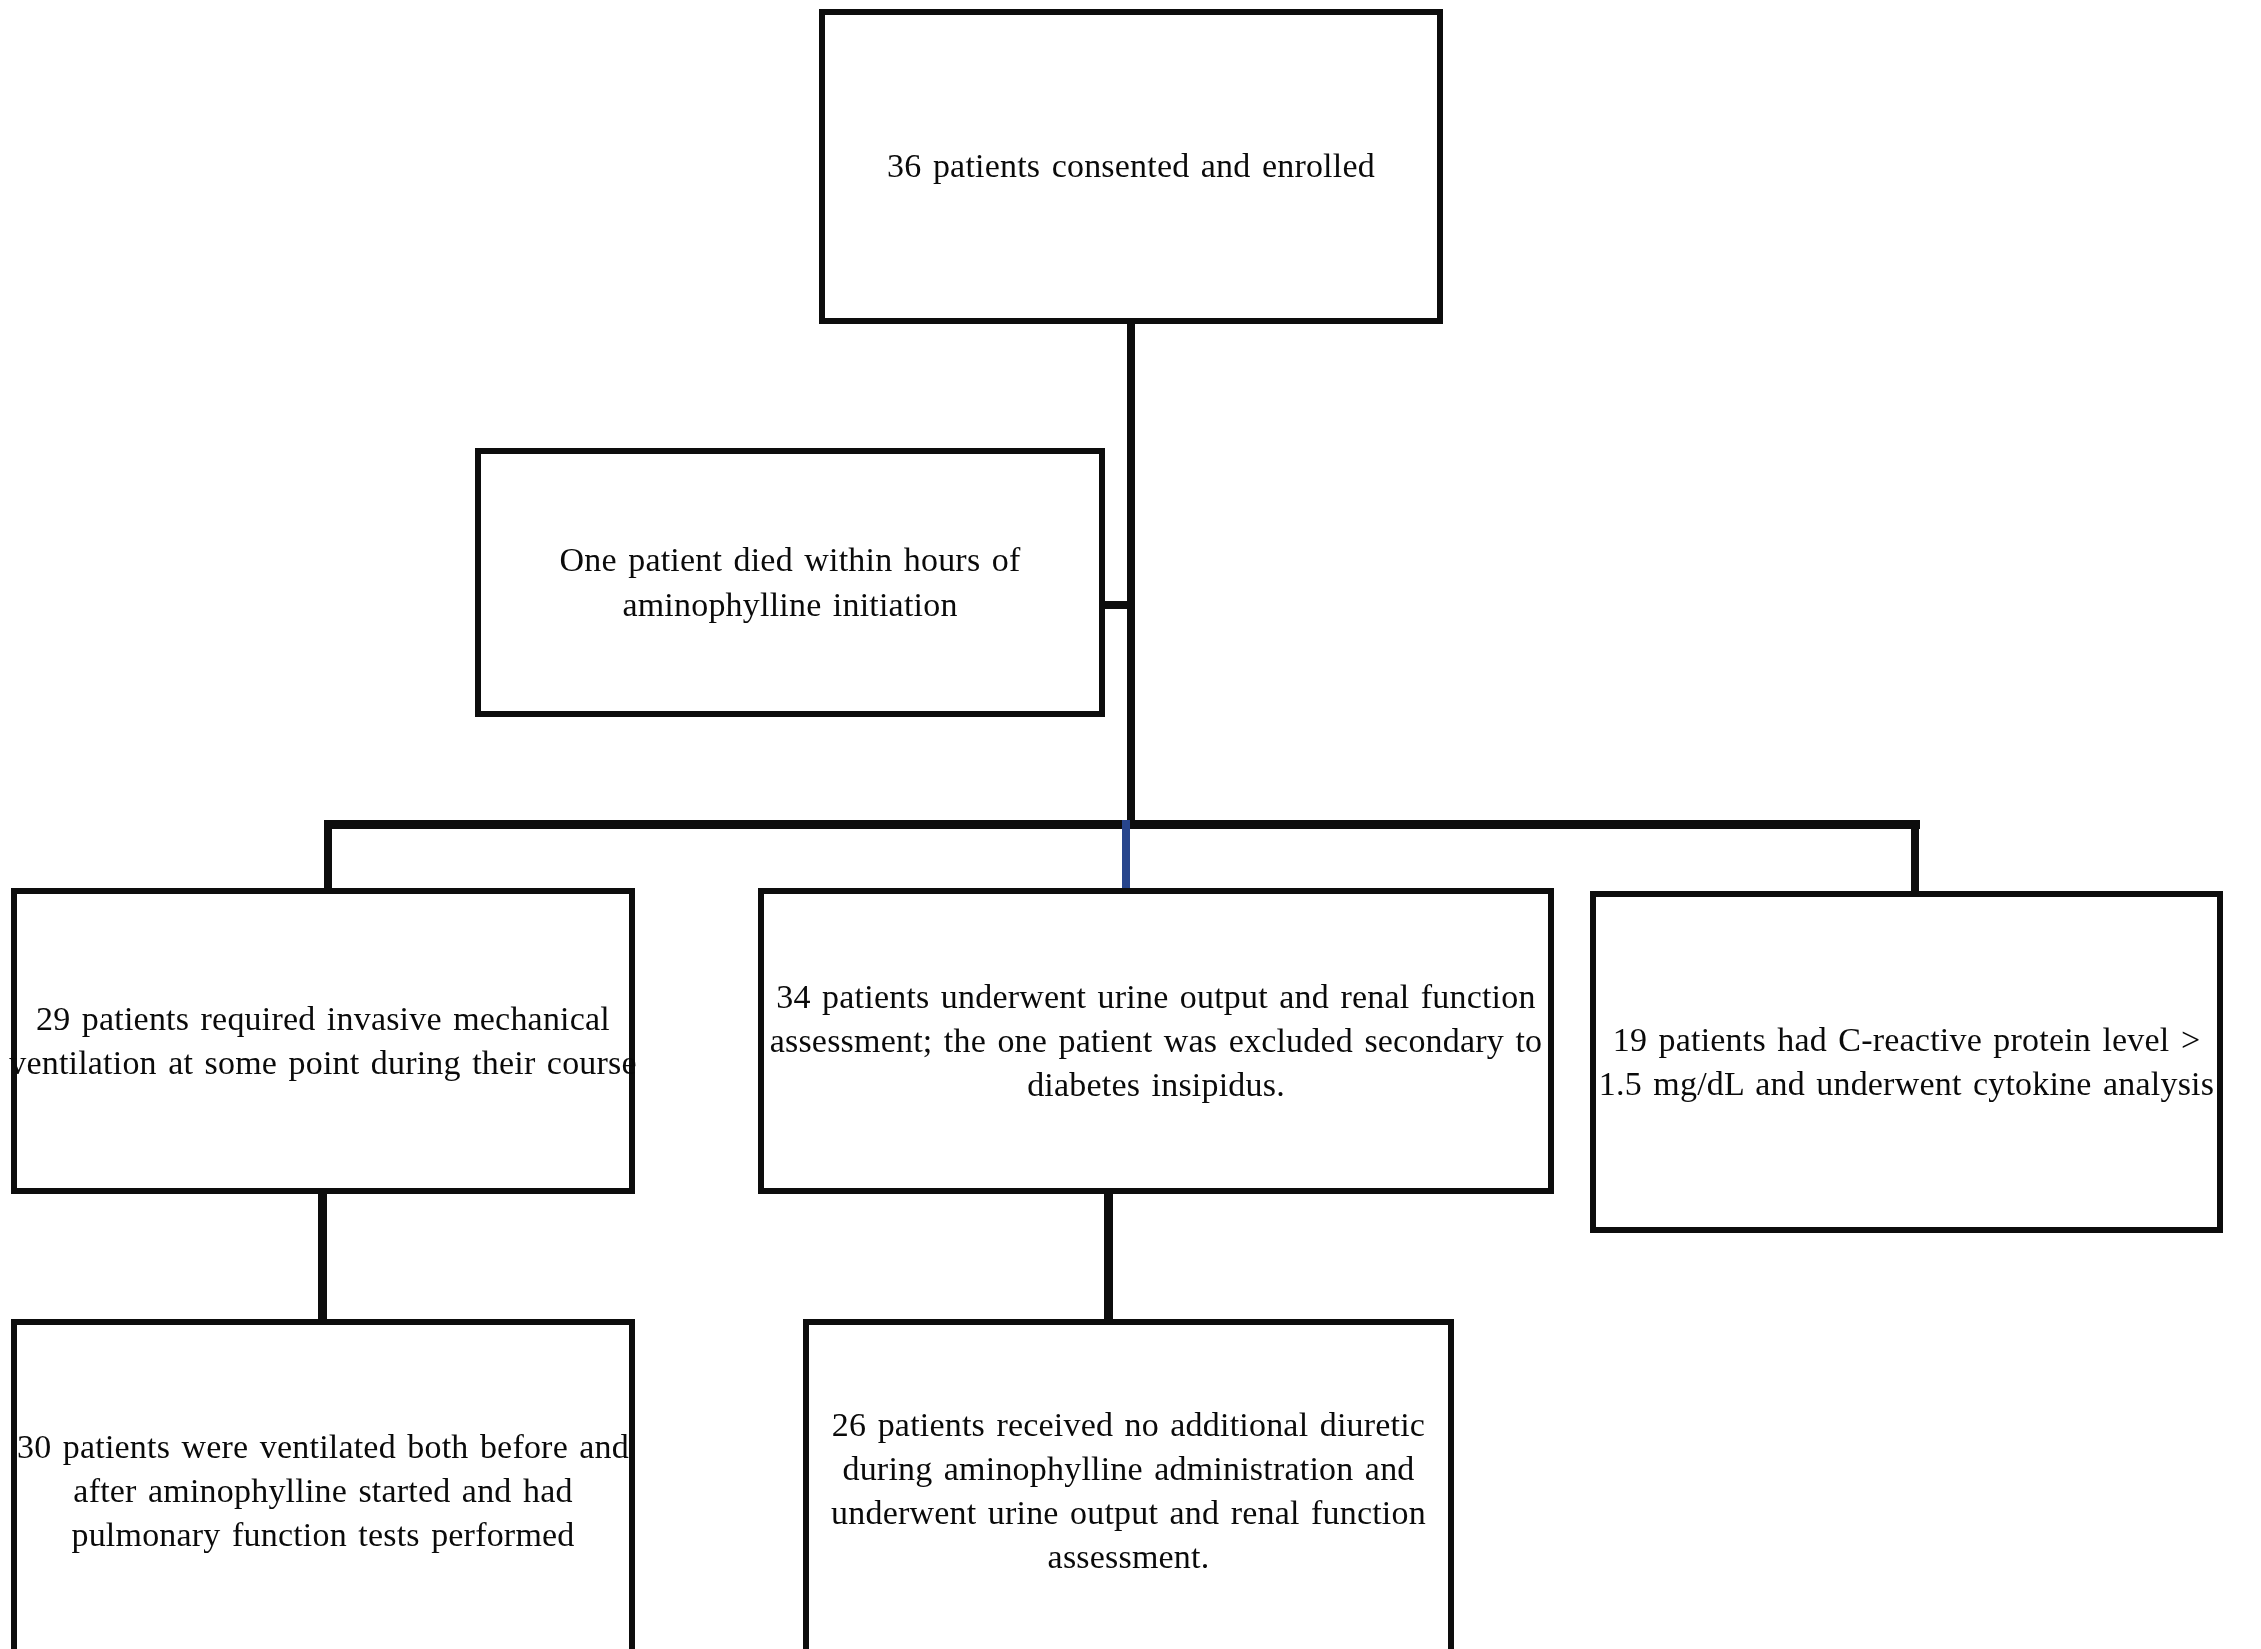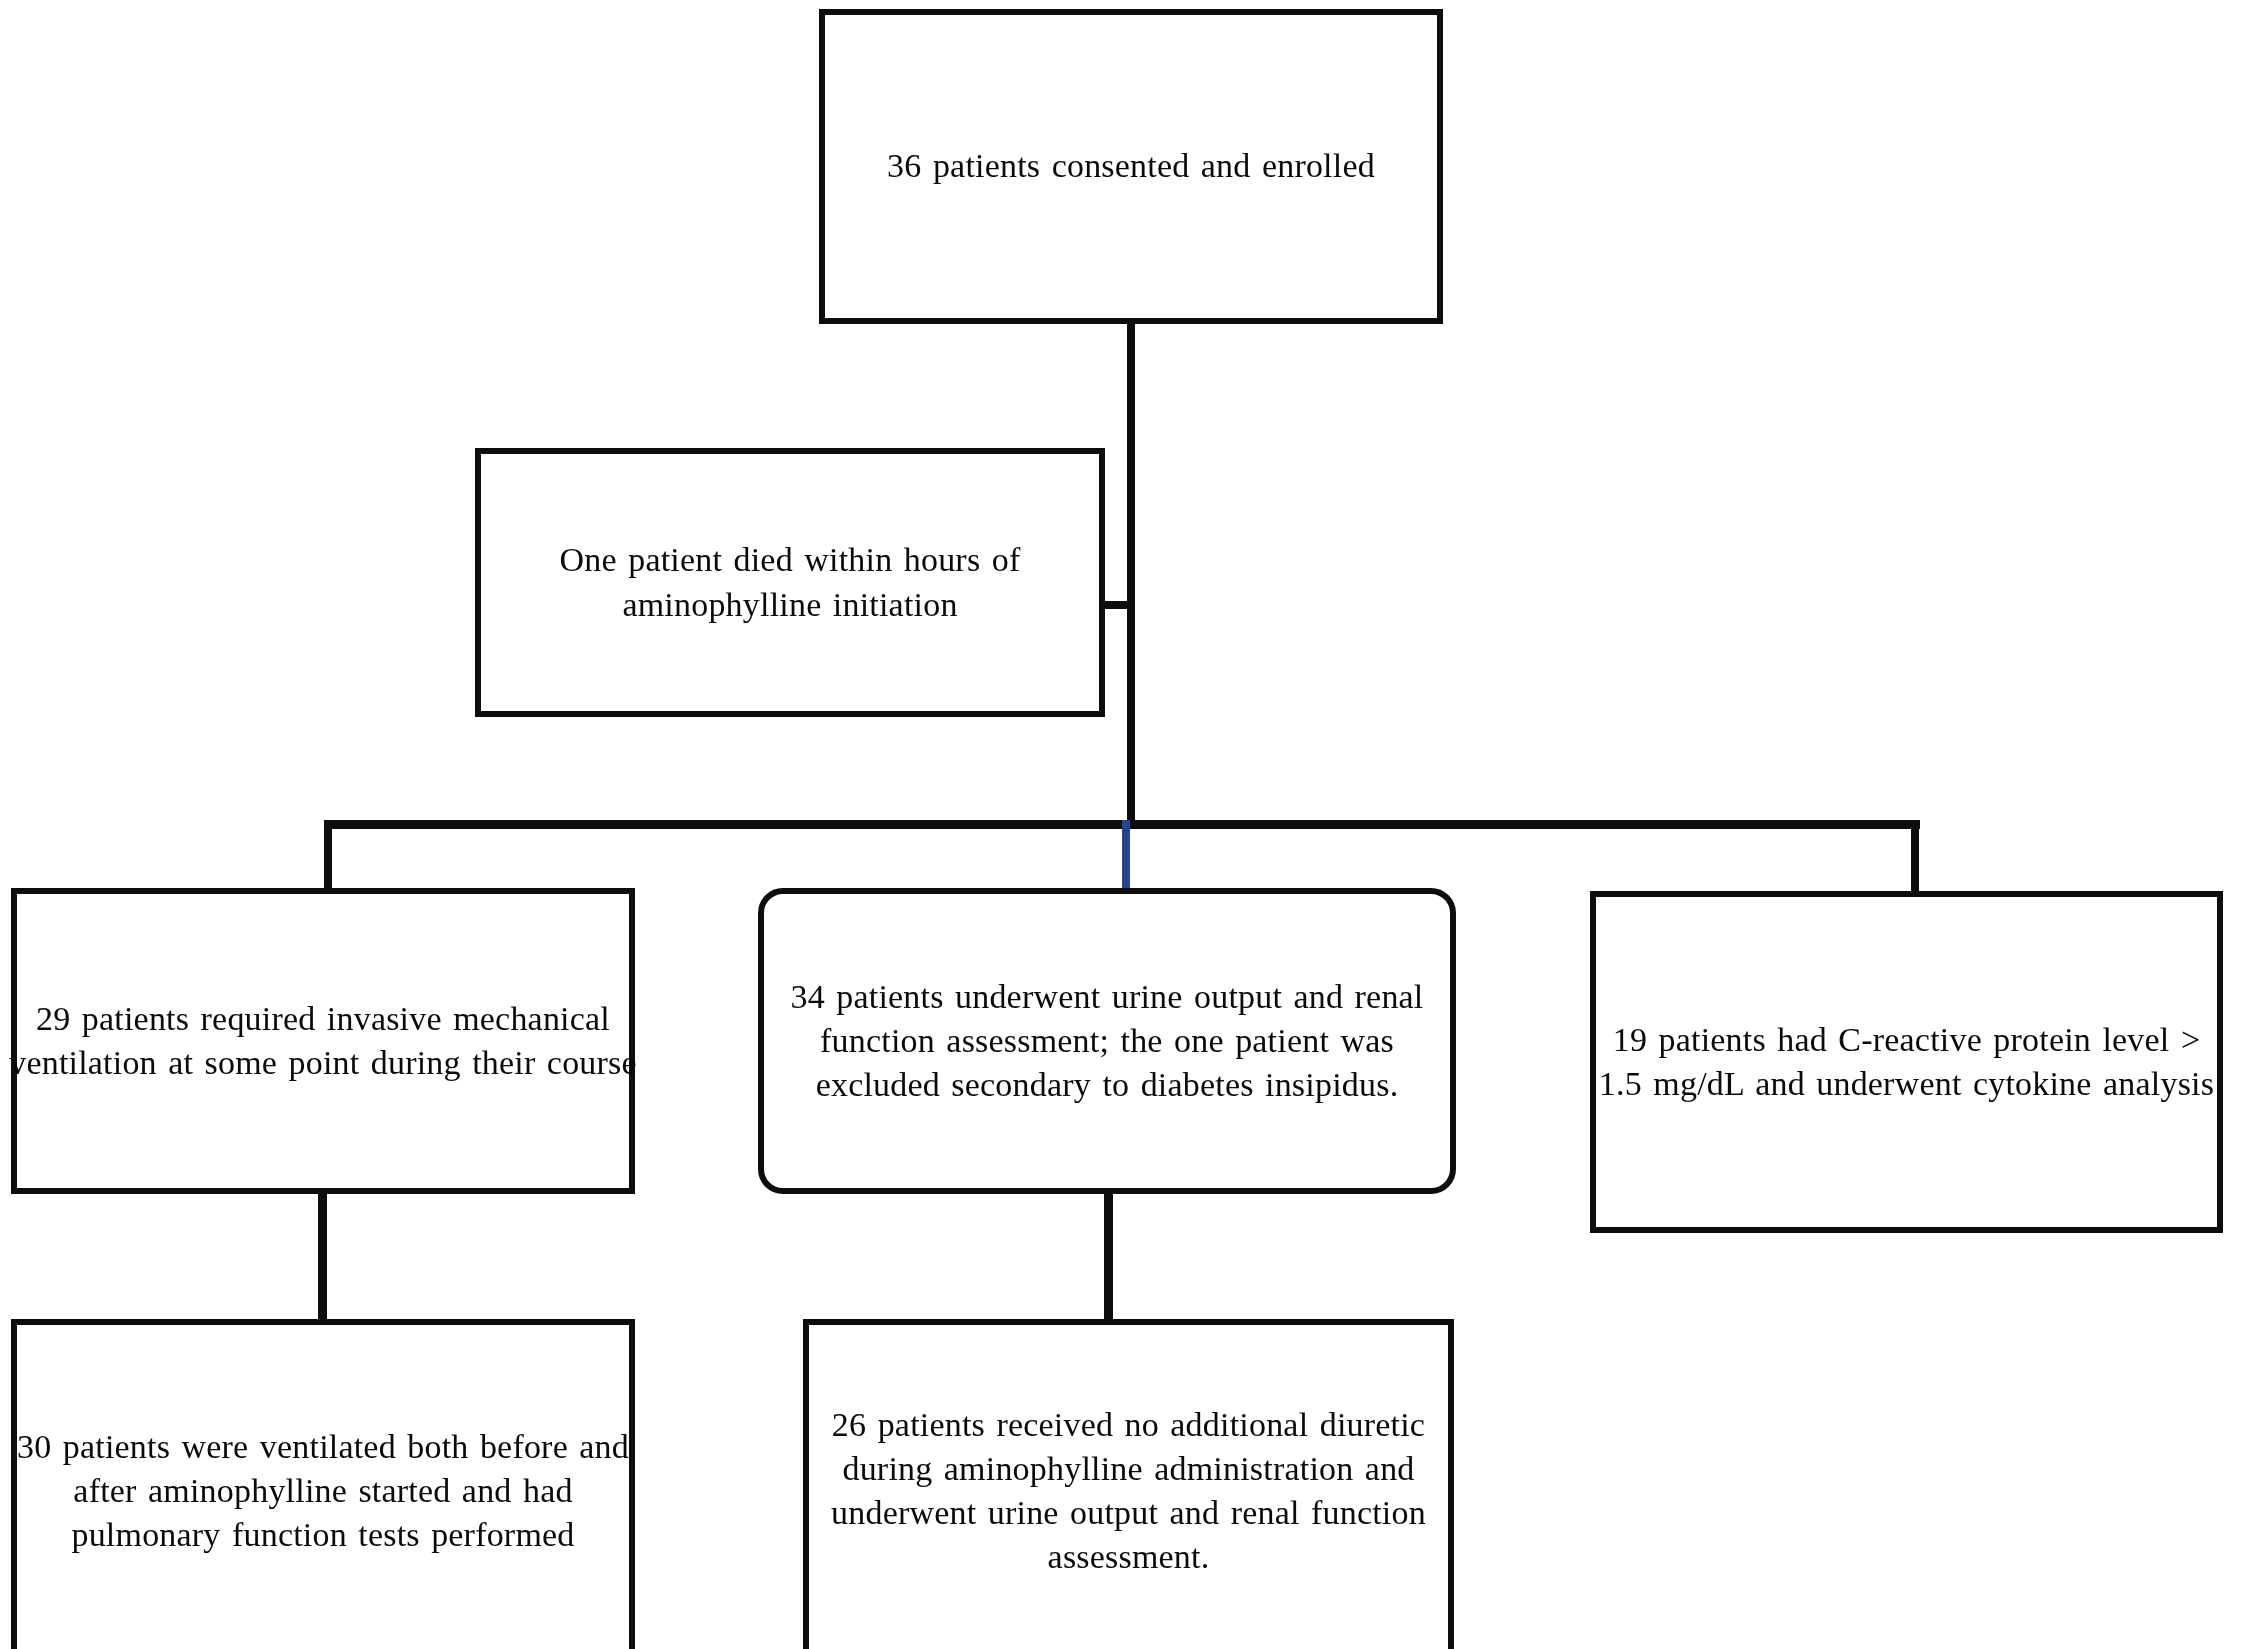--- a/index.html
+++ b/index.html
@@ -38,21 +38,21 @@
     line-height: 1.30;
     letter-spacing: 0.2px;
     word-spacing: 2.7px;
     padding: 0 1.8px;
   }
 
   
   #node-top        { left: 819px;  top: 9px;   width: 624px;  height: 315px; }
   #node-died       { left: 443px;  top: 448px;  width: 630px;  height: 269px; margin-left: 32px; }
   #node-vent       { left: 11px;   top: 888px;  width: 624px;  height: 306px; }
-  #node-urine      { left: 758px;  top: 888px;  width: 698px;  height: 306px; border-radius: 25px; }
+  #node-urine      { left: 758px;  top: 888px;  width: 796px;  height: 306px; }
   #node-crp        { left: 1590px; top: 891px;  width: 633px;  height: 342px; }
   #node-pft        { left: 11px;   top: 1319px; width: 624px;  height: 344px; }
   #node-diuretic   { left: 803px;  top: 1319px; width: 651px;  height: 344px; }
 
   
   #node-vent .node-text     { margin-left: -12.7px; margin-right: -12.7px; width: auto; }
   #node-urine .node-text    { margin-left: -11px; margin-right: -11px; width: auto; }
   #node-pft .node-text      { margin-left: -14.5px; margin-right: -14.5px; width: auto; }
   #node-diuretic .node-text { margin-left: -14.5px; margin-right: -14.5px; width: auto; }
 

